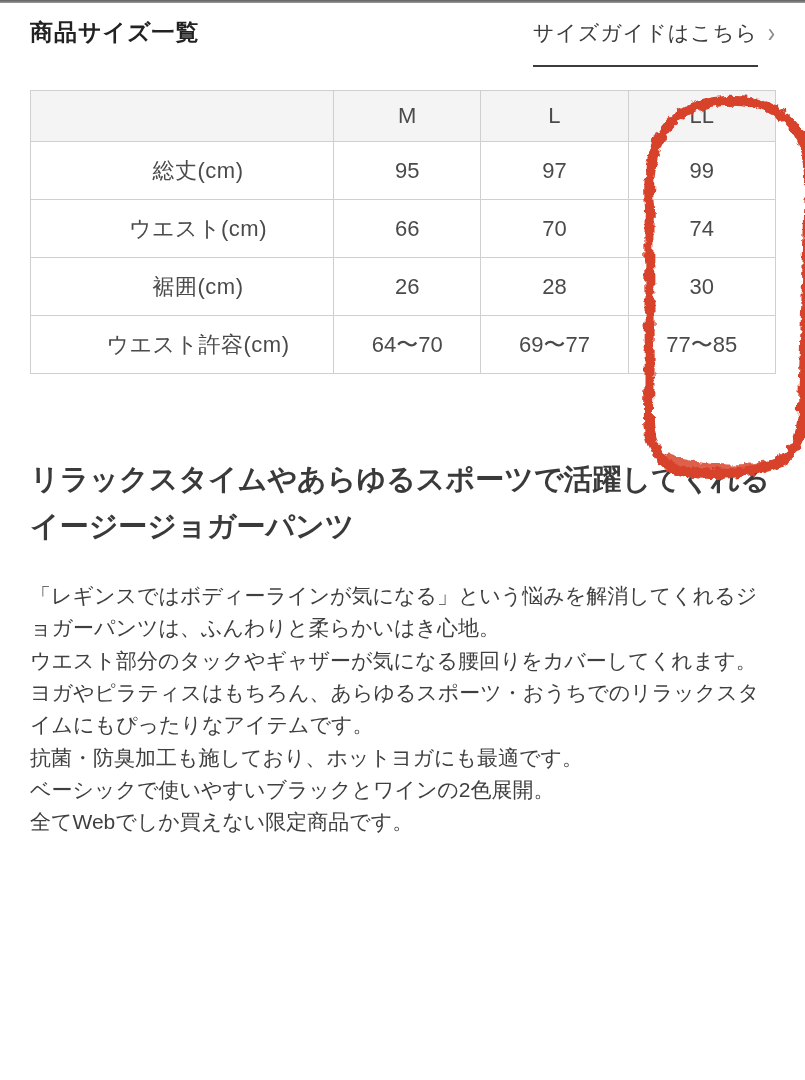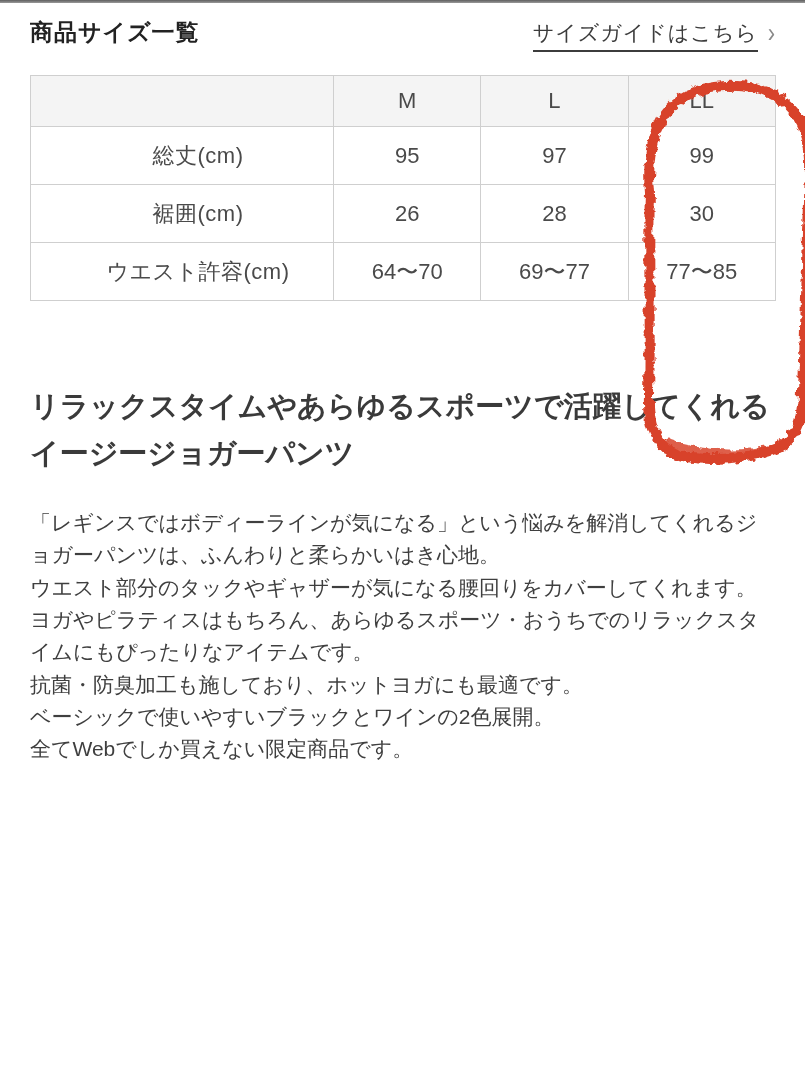--- a/index.html
+++ b/index.html
@@ -24,21 +24,21 @@
   }
   .page-title {
     font-size: 23px; font-weight: bold; color: #222; margin: 0;
     letter-spacing: 1px;
   }
   .size-guide-link {
     font-size: 21px; color: #3c3c3c; text-decoration: none;
     display: inline-flex; align-items: baseline; cursor: pointer;
   }
   .size-guide-link .link-text {
-    border-bottom: 2px solid #3c3c3c; padding-bottom: 3px; letter-spacing: 1px;
+    border-bottom: 2px solid #3c3c3c; padding-bottom: 18px; letter-spacing: 1px;
   }
   .size-guide-link .chev {
     color: #8a8a8a; margin-left: 10px; font-size: 22px;
     border-bottom: none; transform: scaleY(1.25); display:inline-block;
   }
 
   
   .table-wrap { margin: 23px 30px 0; position: relative; }
   table.size-table {
     width: 746px; border-collapse: collapse; table-layout: fixed;
@@ -100,20 +100,26 @@
         </tr>
       </thead>
       <tbody>
         <tr>
           <td class="row-label">総丈(cm)</td>
           <td>95</td>
           <td>97</td>
           <td>99</td>
         </tr>
         <tr>
+          <td class="row-label">ウエスト(cm)</td>
+          <td>66</td>
+          <td>70</td>
+          <td>74</td>
+        </tr>
+        <tr>
           <td class="row-label">裾囲(cm)</td>
           <td>26</td>
           <td>28</td>
           <td>30</td>
         </tr>
         <tr>
           <td class="row-label">ウエスト許容(cm)</td>
           <td>64〜70</td>
           <td>69〜77</td>
           <td>77〜85</td>

